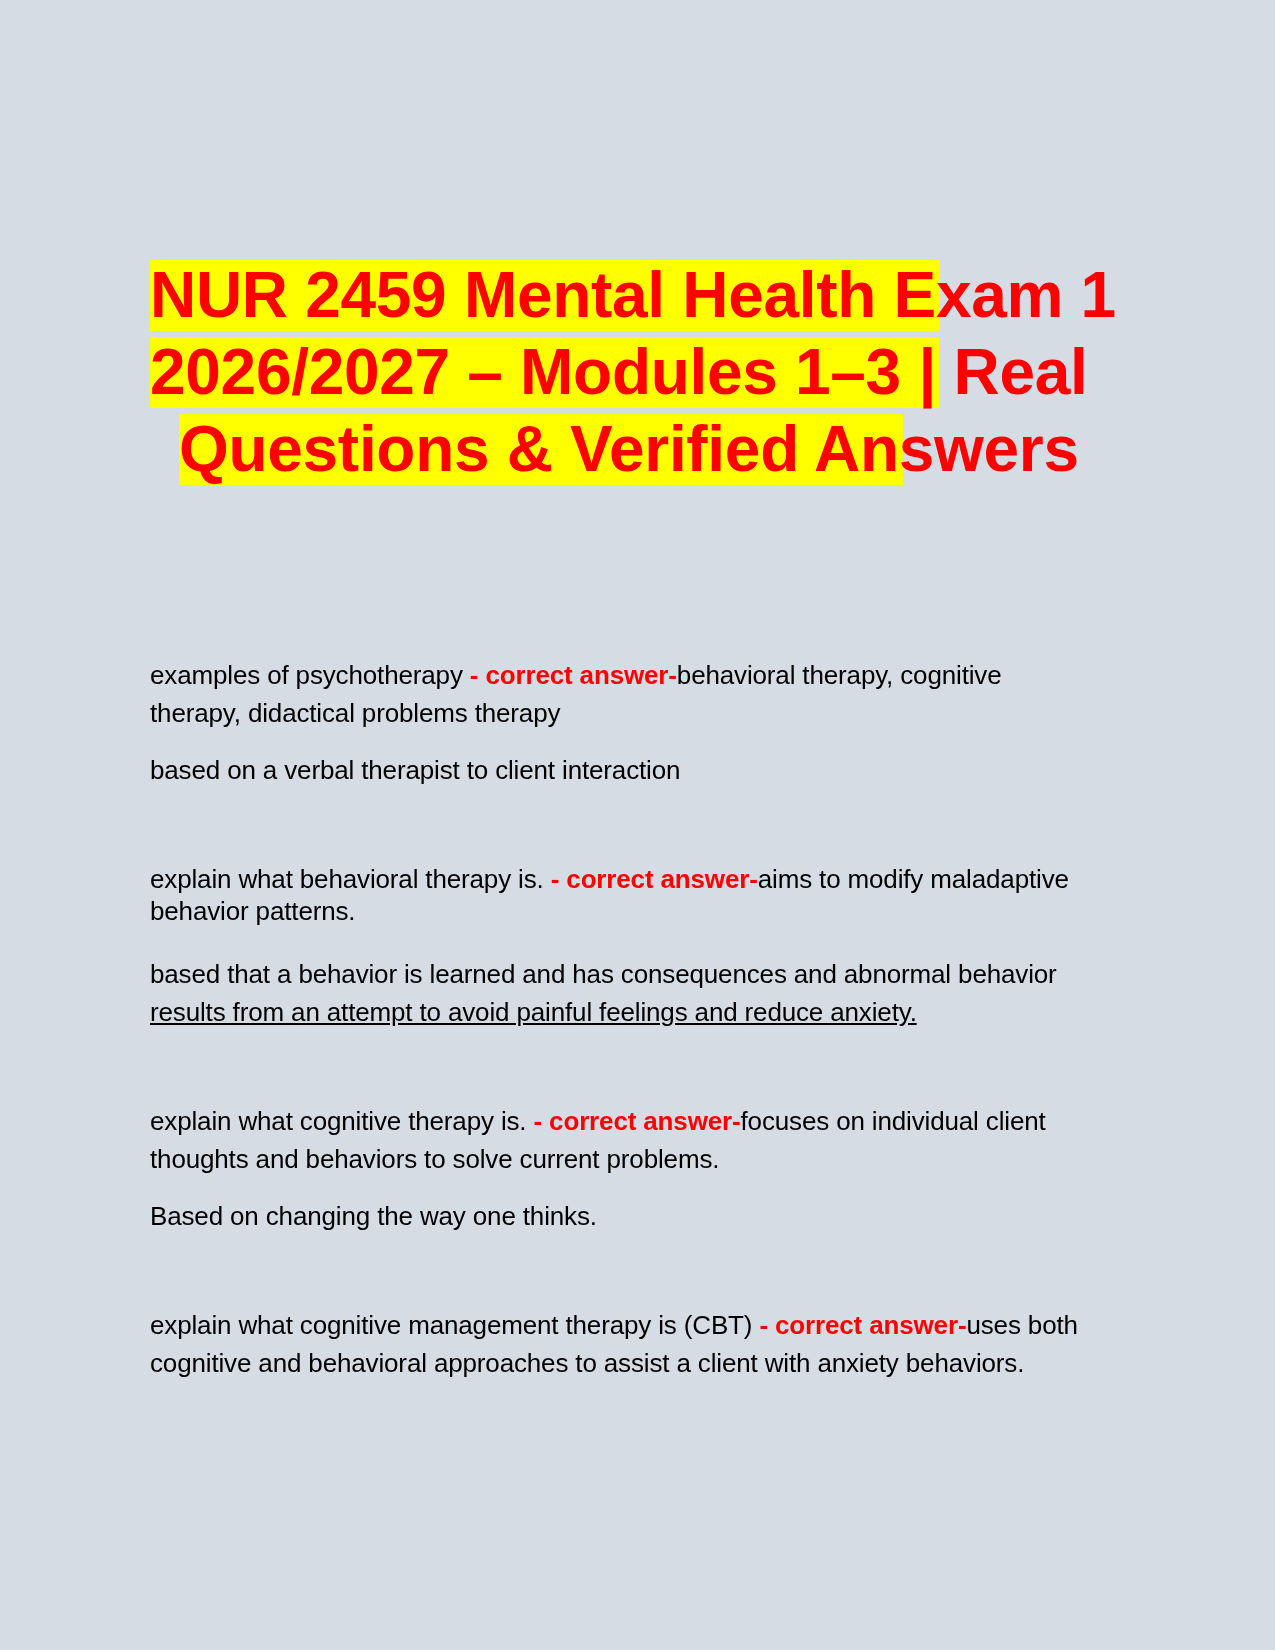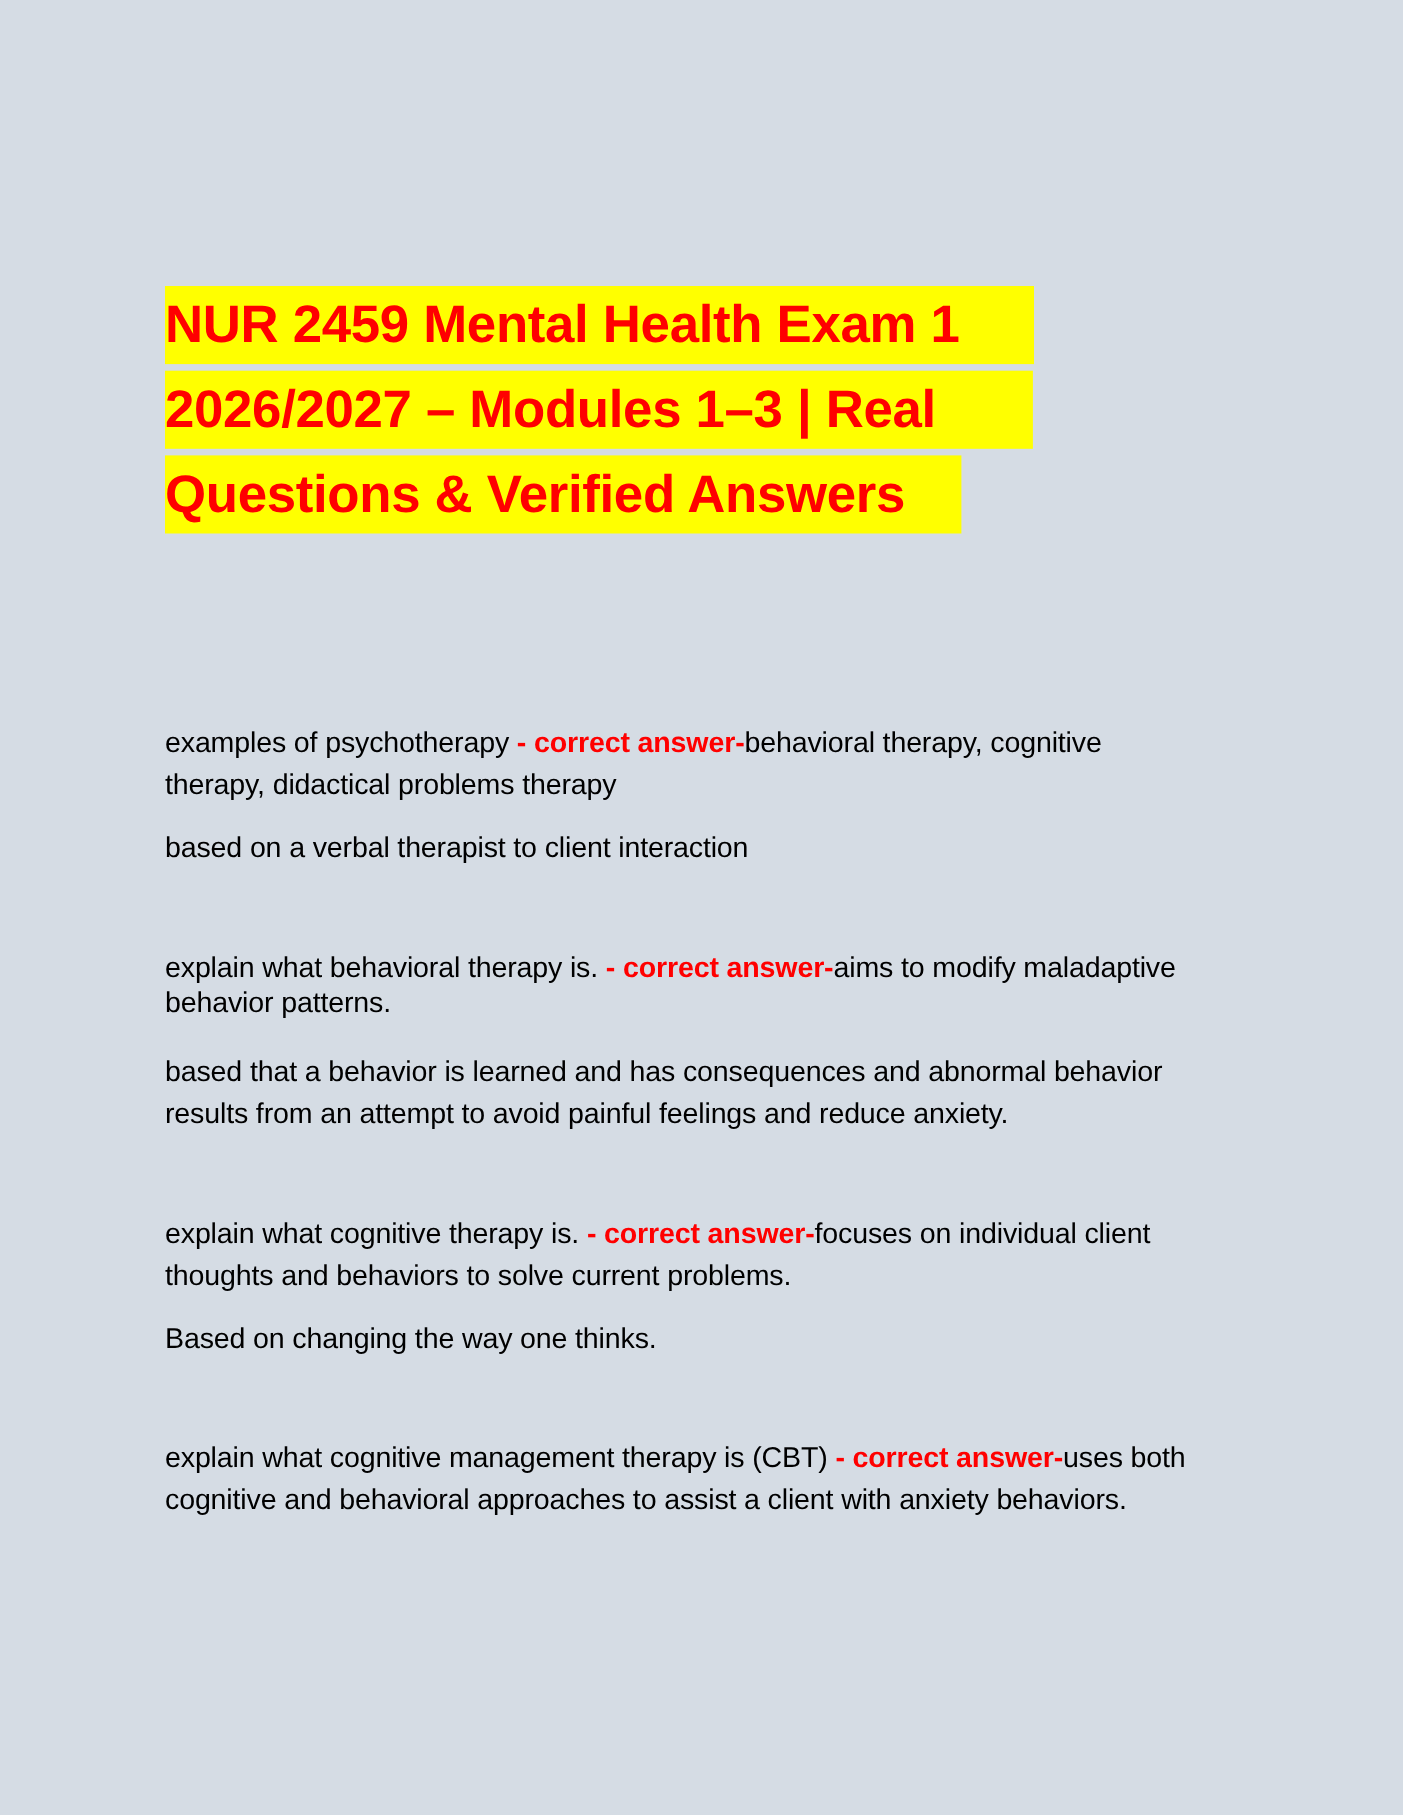--- a/index.html
+++ b/index.html
@@ -10,21 +10,21 @@
     overflow: hidden;
     font-family: "Liberation Sans", "DejaVu Sans", sans-serif;
   }
   .title-line {
     position: absolute;
     left: 150px;
     height: 71px;
     background: #ffff00;
     color: #ff0000;
     font-weight: bold;
-    font-size: 48px;
+    font-size: 64px;
     line-height: 71px;
     white-space: nowrap;
     letter-spacing: -0.3px;
     padding-right: 2px;
   }
   .body-line {
     position: absolute;
     left: 150px;
     font-size: 26px;
     line-height: 30px;
@@ -36,40 +36,40 @@
     color: #ff0000;
     font-weight: bold;
   }
 </style>
 </head>
 <body>
 
 <div>
   <div class="title-line" style="top:260px; width:788px;">NUR 2459 Mental Health Exam 1</div>
   <div class="title-line" style="top:337px; width:787px;">2026/2027 – Modules 1–3 | Real</div>
-  <div class="title-line" style="top:414px; width:722px;">Questions &amp; Verified Answers</div>
+  <div class="title-line" style="top:414px; width:722px;margin-left:29px;">Questions &amp; Verified Answers</div>
 </div>
 
 <div>
   <div class="body-line" style="top:660px;">
     <span>examples of psychotherapy</span>
     <span class="marker">- correct answer-</span><span>behavioral therapy, cognitive</span>
   </div>
   <div class="body-line" style="top:698px;">therapy, didactical problems therapy</div>
   <div class="body-line" style="top:755px;">based on a verbal therapist to client interaction</div>
 </div>
 
 <div>
   <div class="body-line" style="top:864px;">
     <span>explain what behavioral therapy is.</span>
     <span class="marker">- correct answer-</span><span>aims to modify maladaptive</span>
   </div>
   <div class="body-line" style="top:896px;">behavior patterns.</div>
   <div class="body-line" style="top:959px;">based that a behavior is learned and has consequences and abnormal behavior</div>
-  <div class="body-line" style="top:997px;">results from an attempt to avoid painful feelings and reduce anxiety.</div>
+  <div class="body-line" style="top:997px;text-decoration:underline;">results from an attempt to avoid painful feelings and reduce anxiety.</div>
 </div>
 
 <div>
   <div class="body-line" style="top:1106px;">
     <span>explain what cognitive therapy is.</span>
     <span class="marker">- correct answer-</span><span>focuses on individual client</span>
   </div>
   <div class="body-line" style="top:1144px;">thoughts and behaviors to solve current problems.</div>
   <div class="body-line" style="top:1201px;">Based on changing the way one thinks.</div>
 </div>

